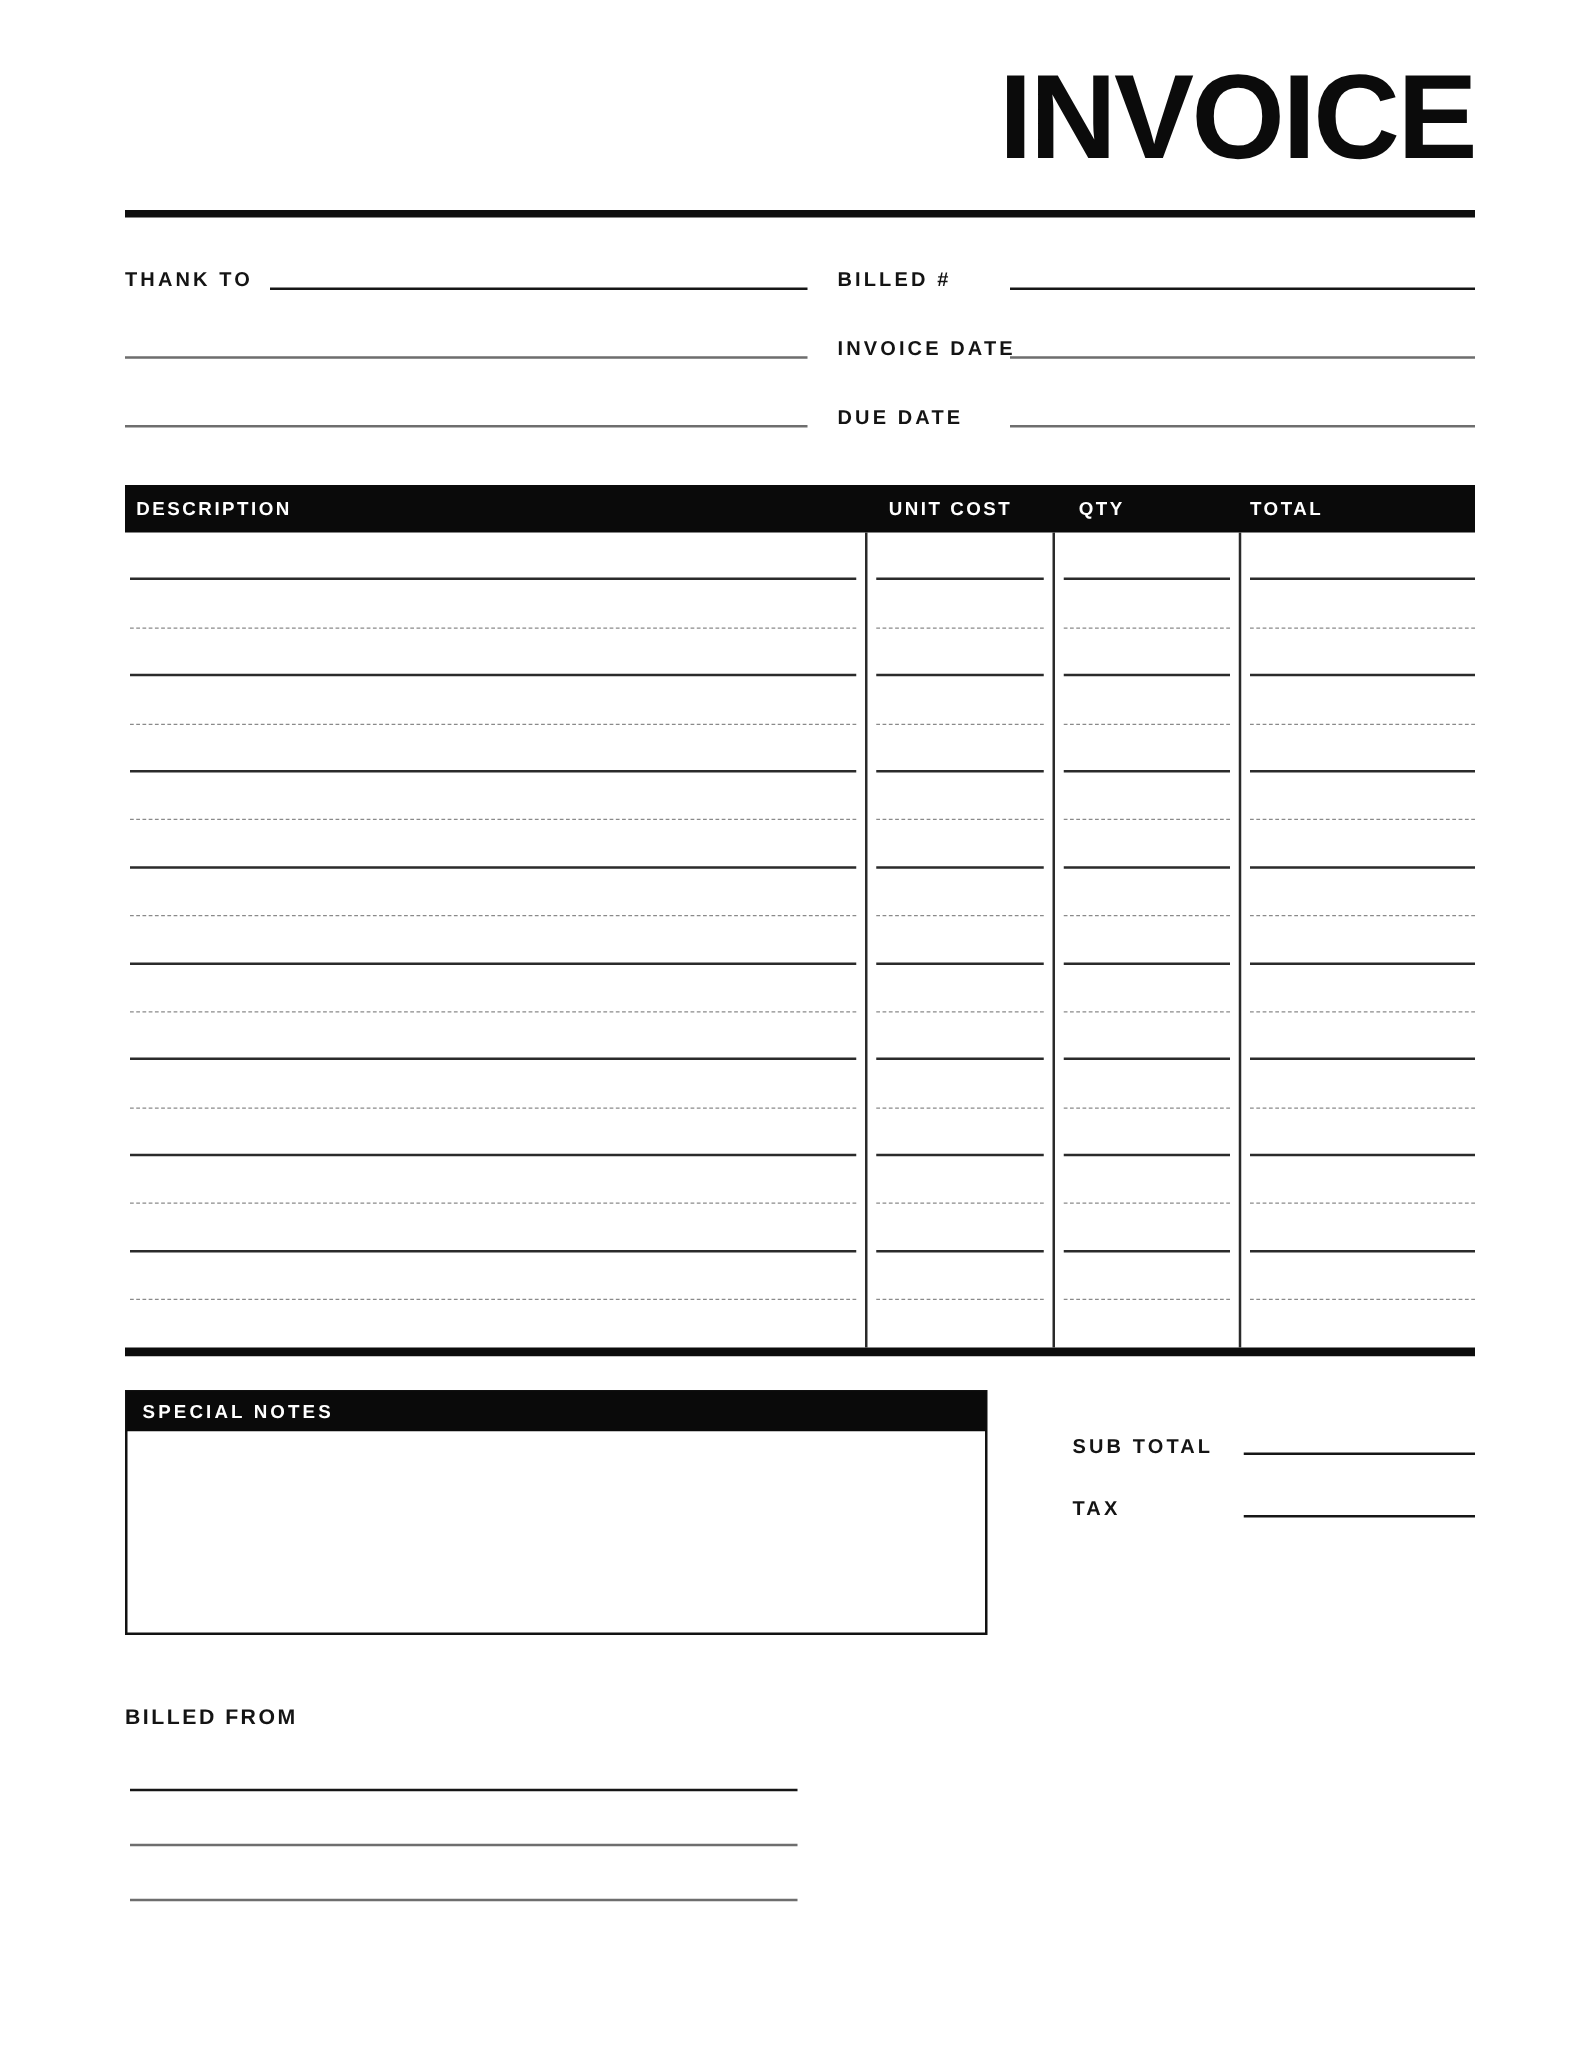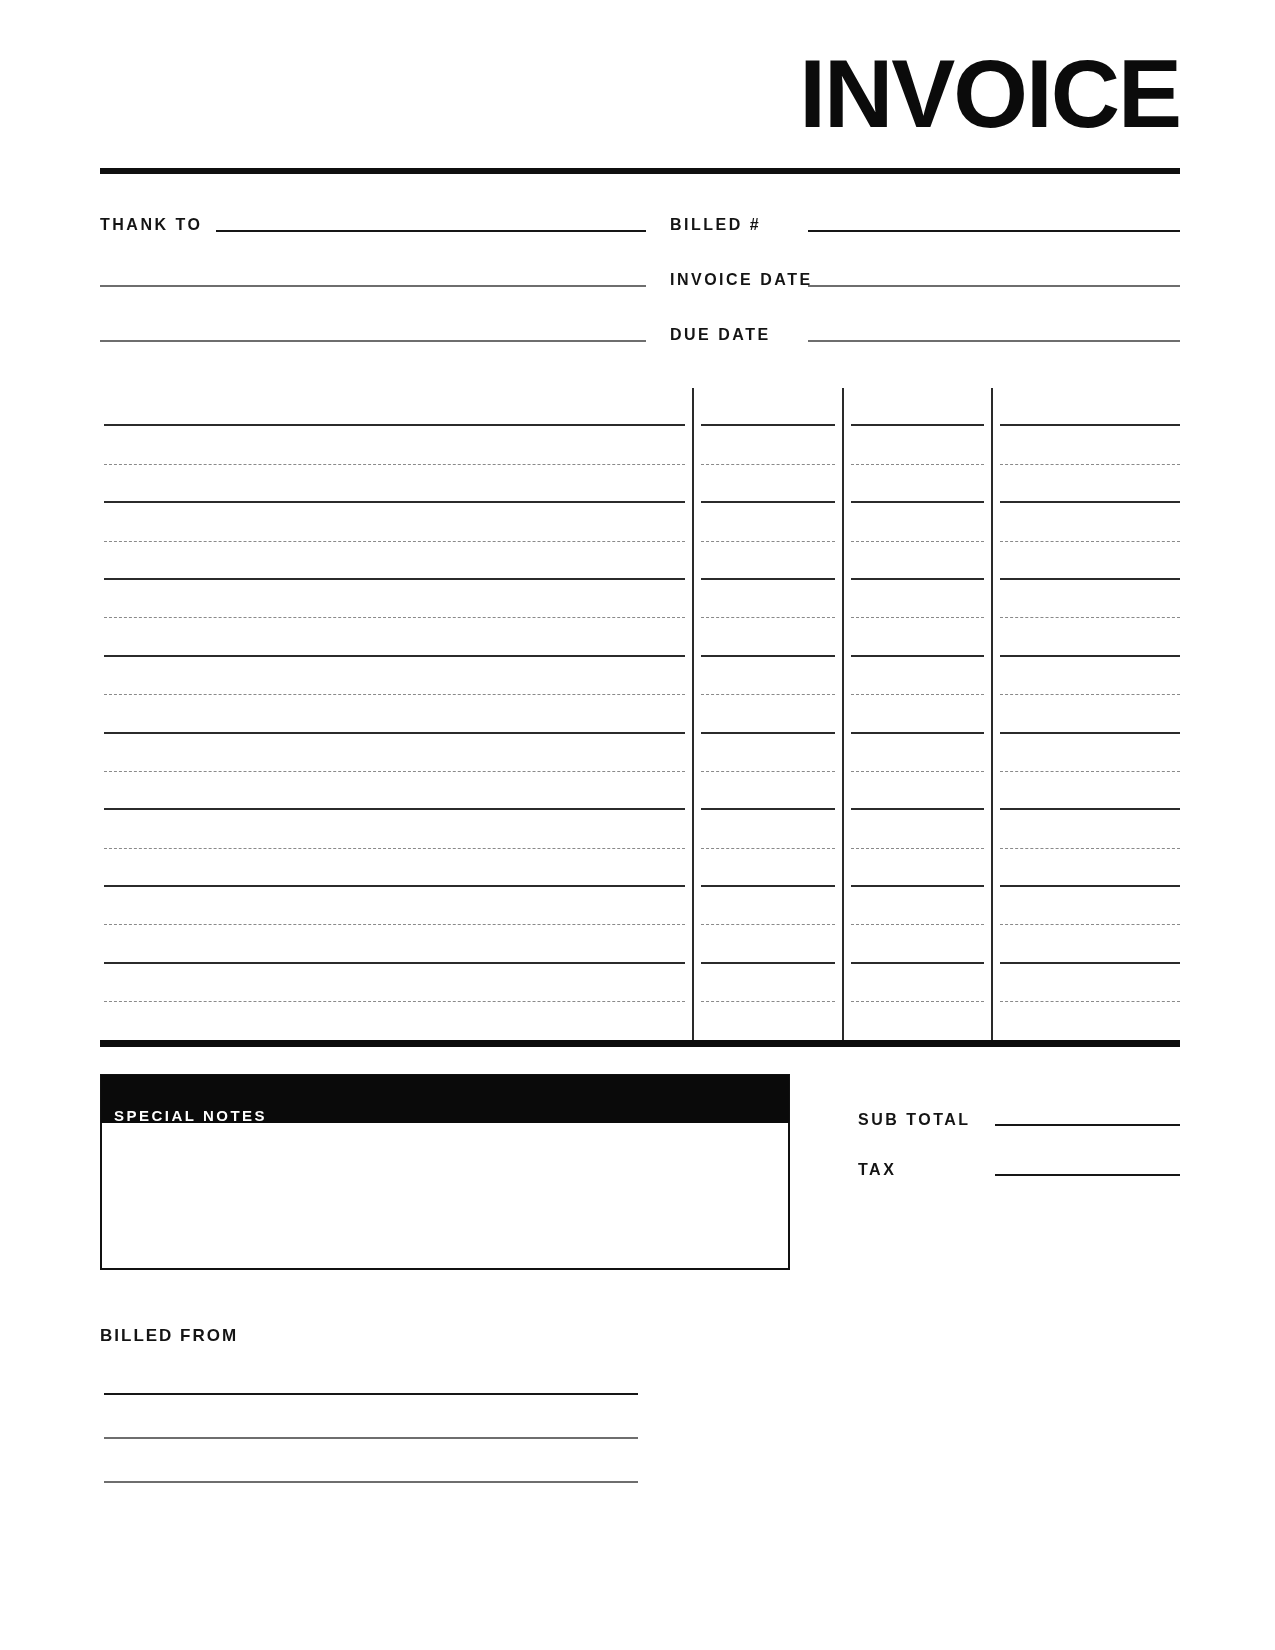--- a/index.html
+++ b/index.html
@@ -61,21 +61,21 @@
   .body-spacer{ height:38px; }
   .v-div{ position:absolute; top:0; bottom:0; width:1.5px; background:#2a2a2a; }
   .v-div.d1{ left:592px; } .v-div.d2{ left:742px; } .v-div.d3{ left:891px; }
 
   
   .notes-totals{ display:flex; margin-top:27px; }
   .notes-box{
     width:690px; height:196px; border:2px solid #111111; background:#ffffff;
   }
   .notes-head{
-    height:48px; background:#0a0a0a; display:flex; align-items:flex-end;
+    height:32px; background:#0a0a0a; display:flex; align-items:center;
     margin:-1px; 
   }
   .notes-head .lbl{ color:#ffffff; padding-left:13px; letter-spacing:2.5px; font-size:15px; }
   .notes-area{ height:152px; }
   .totals{ margin-left:68px; flex:1; padding-top:4px; }
   .totals-row{ display:flex; align-items:flex-end; height:50px; }
   .totals-lbl-box{ width:137px; }
   .totals-row .fill{ margin-bottom:2px; }
 
   
@@ -126,20 +126,26 @@
         <span class="fill gray"></span>
       </div>
       <div class="info-row">
         <span class="lbl meta-lbl-box">DUE DATE</span>
         <span class="fill gray"></span>
       </div>
     </div>
   </div>
 
   <div class="items">
+    <div class="items-head">
+      <span class="h h-desc">DESCRIPTION</span>
+      <span class="h h-unit">UNIT COST</span>
+      <span class="h h-qty">QTY</span>
+      <span class="h h-total">TOTAL</span>
+    </div>
     <div class="items-body">
       <div class="item-row">
         <div class="cell c-desc">
             <span class="line"></span>
           </div>
         <div class="cell c-unit">
             <span class="line"></span>
           </div>
         <div class="cell c-qty">
             <span class="line"></span>

